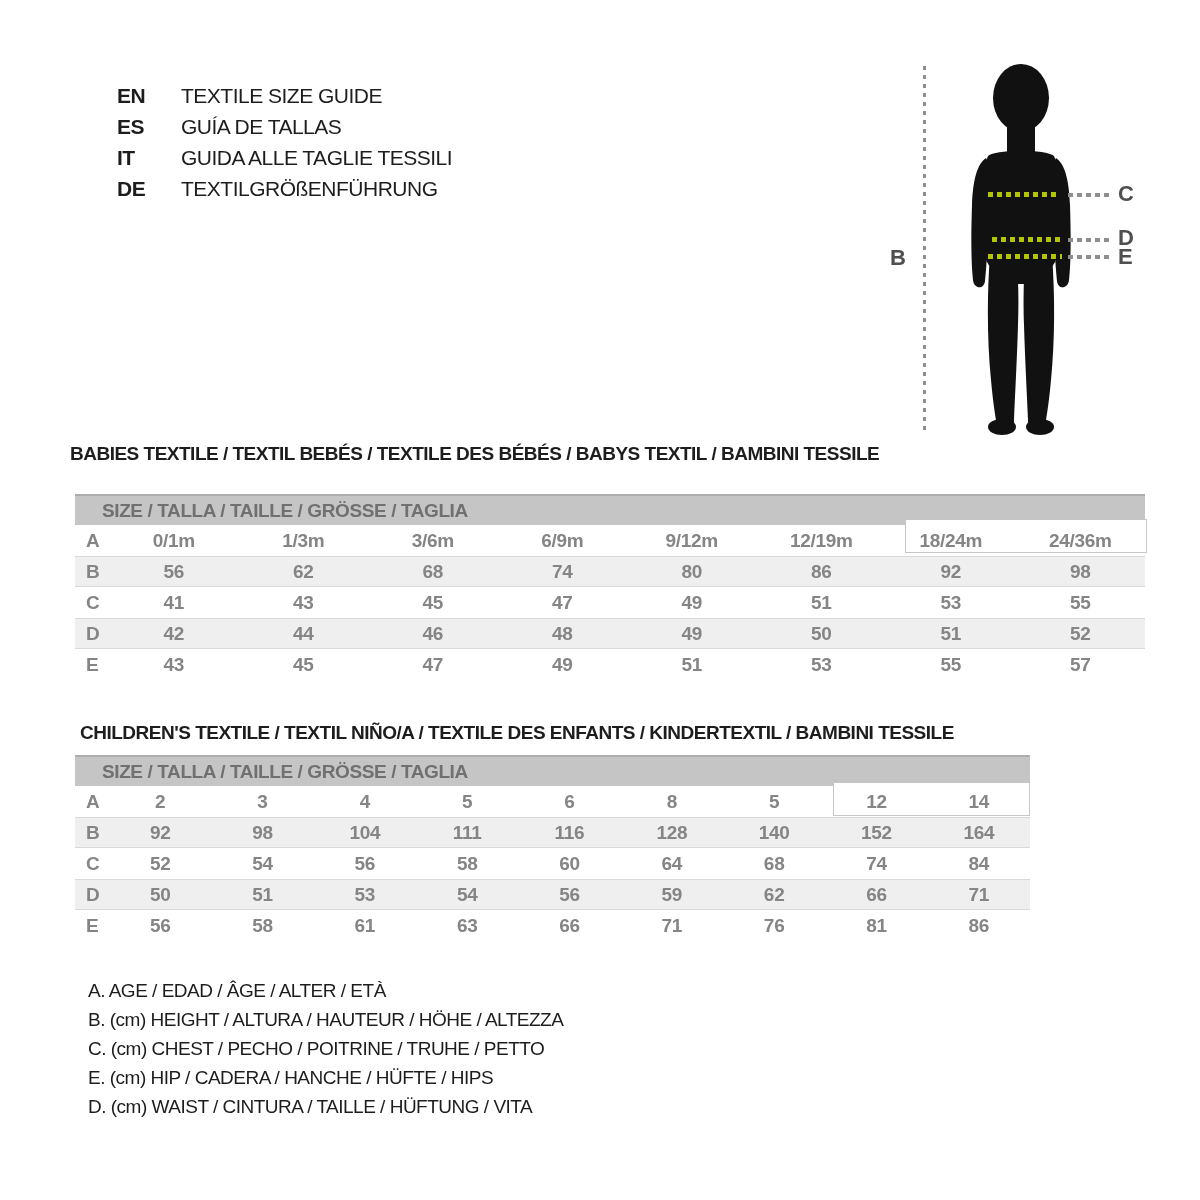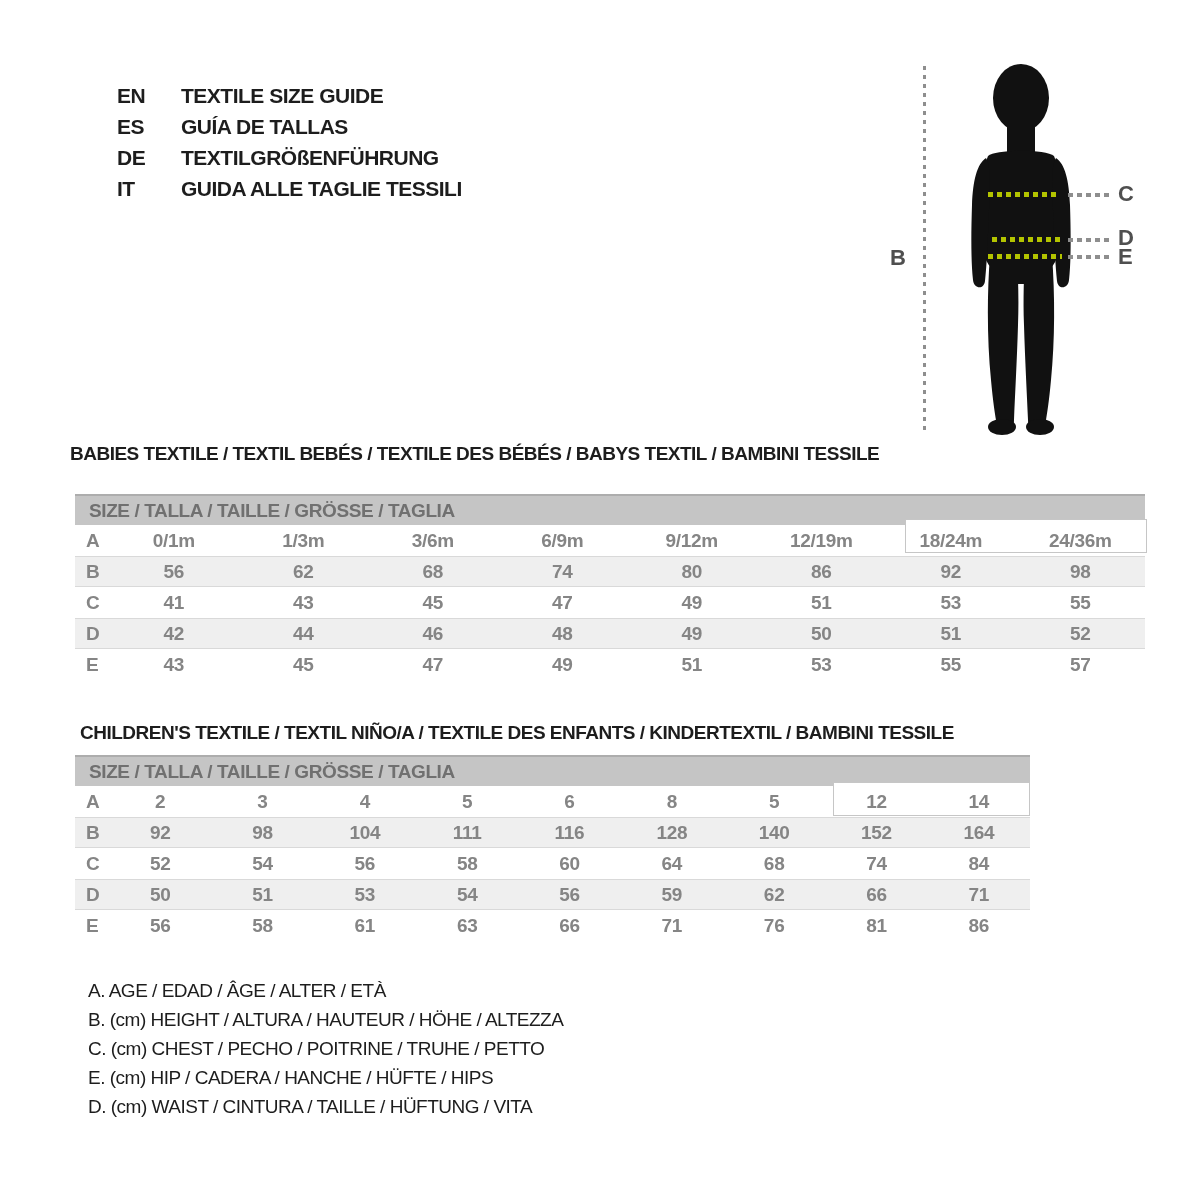--- a/index.html
+++ b/index.html
@@ -11,39 +11,39 @@
   }
   *{box-sizing:border-box;}
   html,body{margin:0;padding:0;background:#fff;}
   body{width:1200px;height:1200px;font-family:"Liberation Sans",sans-serif;}
   .page{position:relative;width:1200px;height:1200px;background:#fff;overflow:hidden;}
 
   
   .lang-block{position:absolute;left:76px;top:80px;margin-left:41px;}
   .lang-row{display:flex;height:31px;align-items:center;}
   .lang-code{width:64px;font-weight:700;font-size:21px;letter-spacing:-0.5px;color:var(--ink);}
-  .lang-title{font-weight:700;font-size:21px;letter-spacing:-0.5px;color:var(--ink);white-space:nowrap;text-align:center;}
+  .lang-title{font-weight:400;font-size:21px;letter-spacing:-0.5px;color:var(--ink);white-space:nowrap;text-align:center;}
 
   
   .silhouette{position:absolute;left:950px;top:50px;width:150px;height:395px;}
   .silhouette *{fill:#111;}
   .vline{position:absolute;left:923px;top:66px;width:3px;height:368px;
          background:repeating-linear-gradient(180deg,#8e8e8e 0 4px,transparent 4px 9px);}
   .fig-label{position:absolute;font-size:22px;line-height:20px;font-weight:700;color:#4f4f4f;}
   .dot{position:absolute;height:5px;}
   .dot.accent{background:repeating-linear-gradient(90deg,var(--accent) 0 5px,transparent 5px 9px);}
   .dot.gray{height:4px;background:repeating-linear-gradient(90deg,#8e8e8e 0 5px,transparent 5px 9px);}
 
   
   .sec-title{position:absolute;margin:0;font-size:19px;font-weight:700;letter-spacing:-0.5px;color:var(--ink);white-space:nowrap;}
 
   
   .size-table{position:absolute;}
   .thead{height:31px;line-height:29px;background:var(--header-bg);border-top:2px solid #adadad;
-         color:#707070;font-weight:700;font-size:19px;letter-spacing:-0.4px;padding-left:14px;}
+         color:#707070;font-weight:700;font-size:19px;letter-spacing:-0.4px;padding-left:27px;}
   .trow{position:relative;z-index:2;display:flex;height:31px;align-items:center;
         font-size:19px;font-weight:700;letter-spacing:-0.3px;color:var(--table-text);}
   .trow.stripe{background:var(--stripe-bg);border-top:1px solid #d9d9d9;border-bottom:1px solid #d9d9d9;}
   .row-label{flex:none;width:34px;padding-left:11px;}
   .tcell{flex:1;text-align:center;}
   .hl-box{position:absolute;z-index:1;background:#fff;border:1px solid #c6c6c6;}
 
   
   .legend{position:absolute;left:88px;top:976px;}
   .legend-line{height:29px;line-height:29px;font-size:19px;font-weight:400;letter-spacing:-0.5px;color:var(--ink);white-space:nowrap;}
@@ -56,26 +56,26 @@
   <section class="lang-block" id="langBlock">
       <div class="lang-row">
         <span class="lang-code">EN</span>
         <span class="lang-title">TEXTILE SIZE GUIDE</span>
       </div>
       <div class="lang-row">
         <span class="lang-code">ES</span>
         <span class="lang-title">GUÍA DE TALLAS</span>
       </div>
       <div class="lang-row">
+        <span class="lang-code">IT</span>
+        <span class="lang-title">GUIDA ALLE TAGLIE TESSILI</span>
+      </div>
+      <div class="lang-row">
         <span class="lang-code">DE</span>
         <span class="lang-title">TEXTILGRÖßENFÜHRUNG</span>
-      </div>
-      <div class="lang-row">
-        <span class="lang-code">IT</span>
-        <span class="lang-title">GUIDA ALLE TAGLIE TESSILI</span>
       </div>
     </section>
 
   <svg class="silhouette" viewBox="0 0 150 395" aria-hidden="true">
     <ellipse cx="71" cy="48" rx="28" ry="34"></ellipse>
     <rect x="57" y="72" width="28" height="32"></rect>
     <path d="M38,106 C46,99 96,99 104,106 C111,122 114,155 112,185 C110,214 97,230 71,230 C45,230 32,214 30,185 C28,155 31,122 38,106 Z"></path>
     <path d="M36,108 C27,114 23,130 22,155 C21,185 21,212 23,230 C24,239 34,240 35,231 C37,212 38,185 39,160 C40,135 41,116 36,108 Z"></path>
     <path d="M106,108 C115,114 119,130 120,155 C121,185 121,212 119,230 C118,239 108,240 107,231 C105,212 104,185 103,160 C102,135 101,116 106,108 Z"></path>
     <path d="M40,205 C37,245 37,290 41,330 C43,352 45,364 46,370 C47,378 51,381 56,381 C62,381 64,377 64,370 C65,345 67,310 68,275 C69,248 68,225 67,205 Z"></path>

